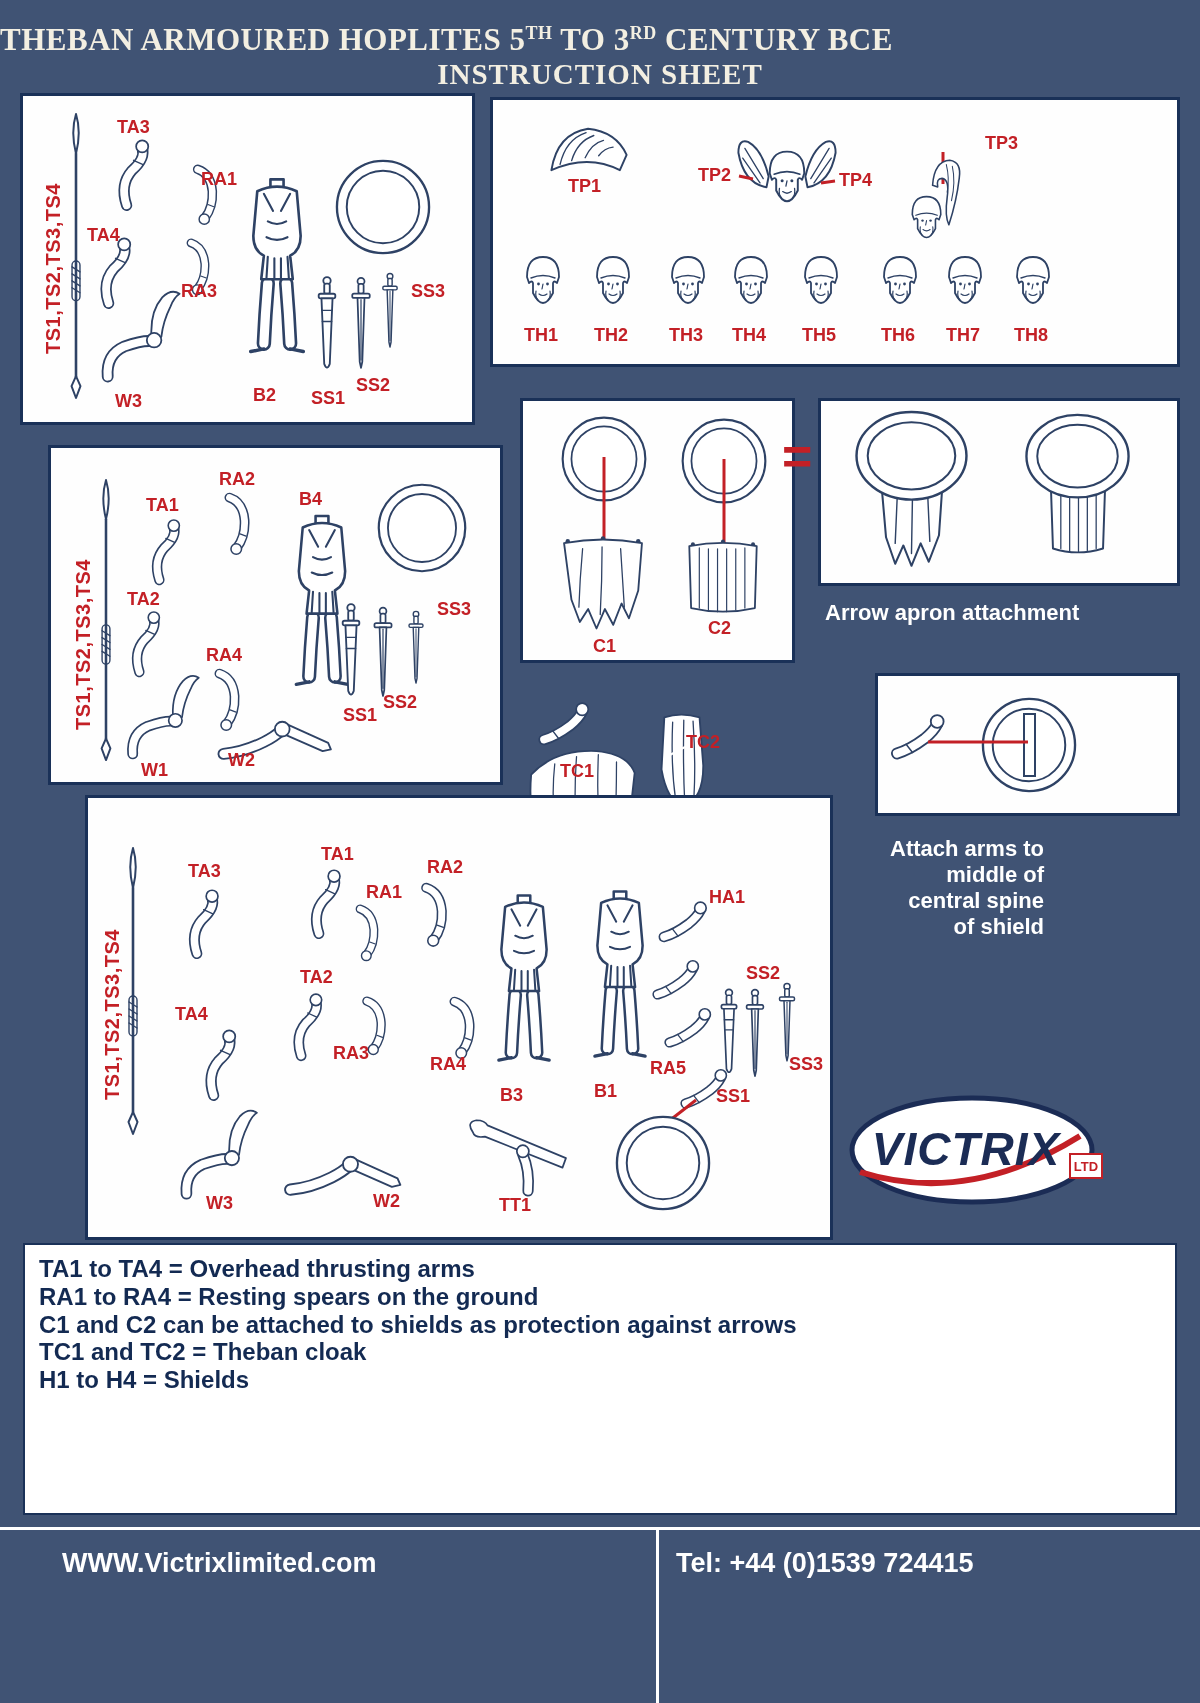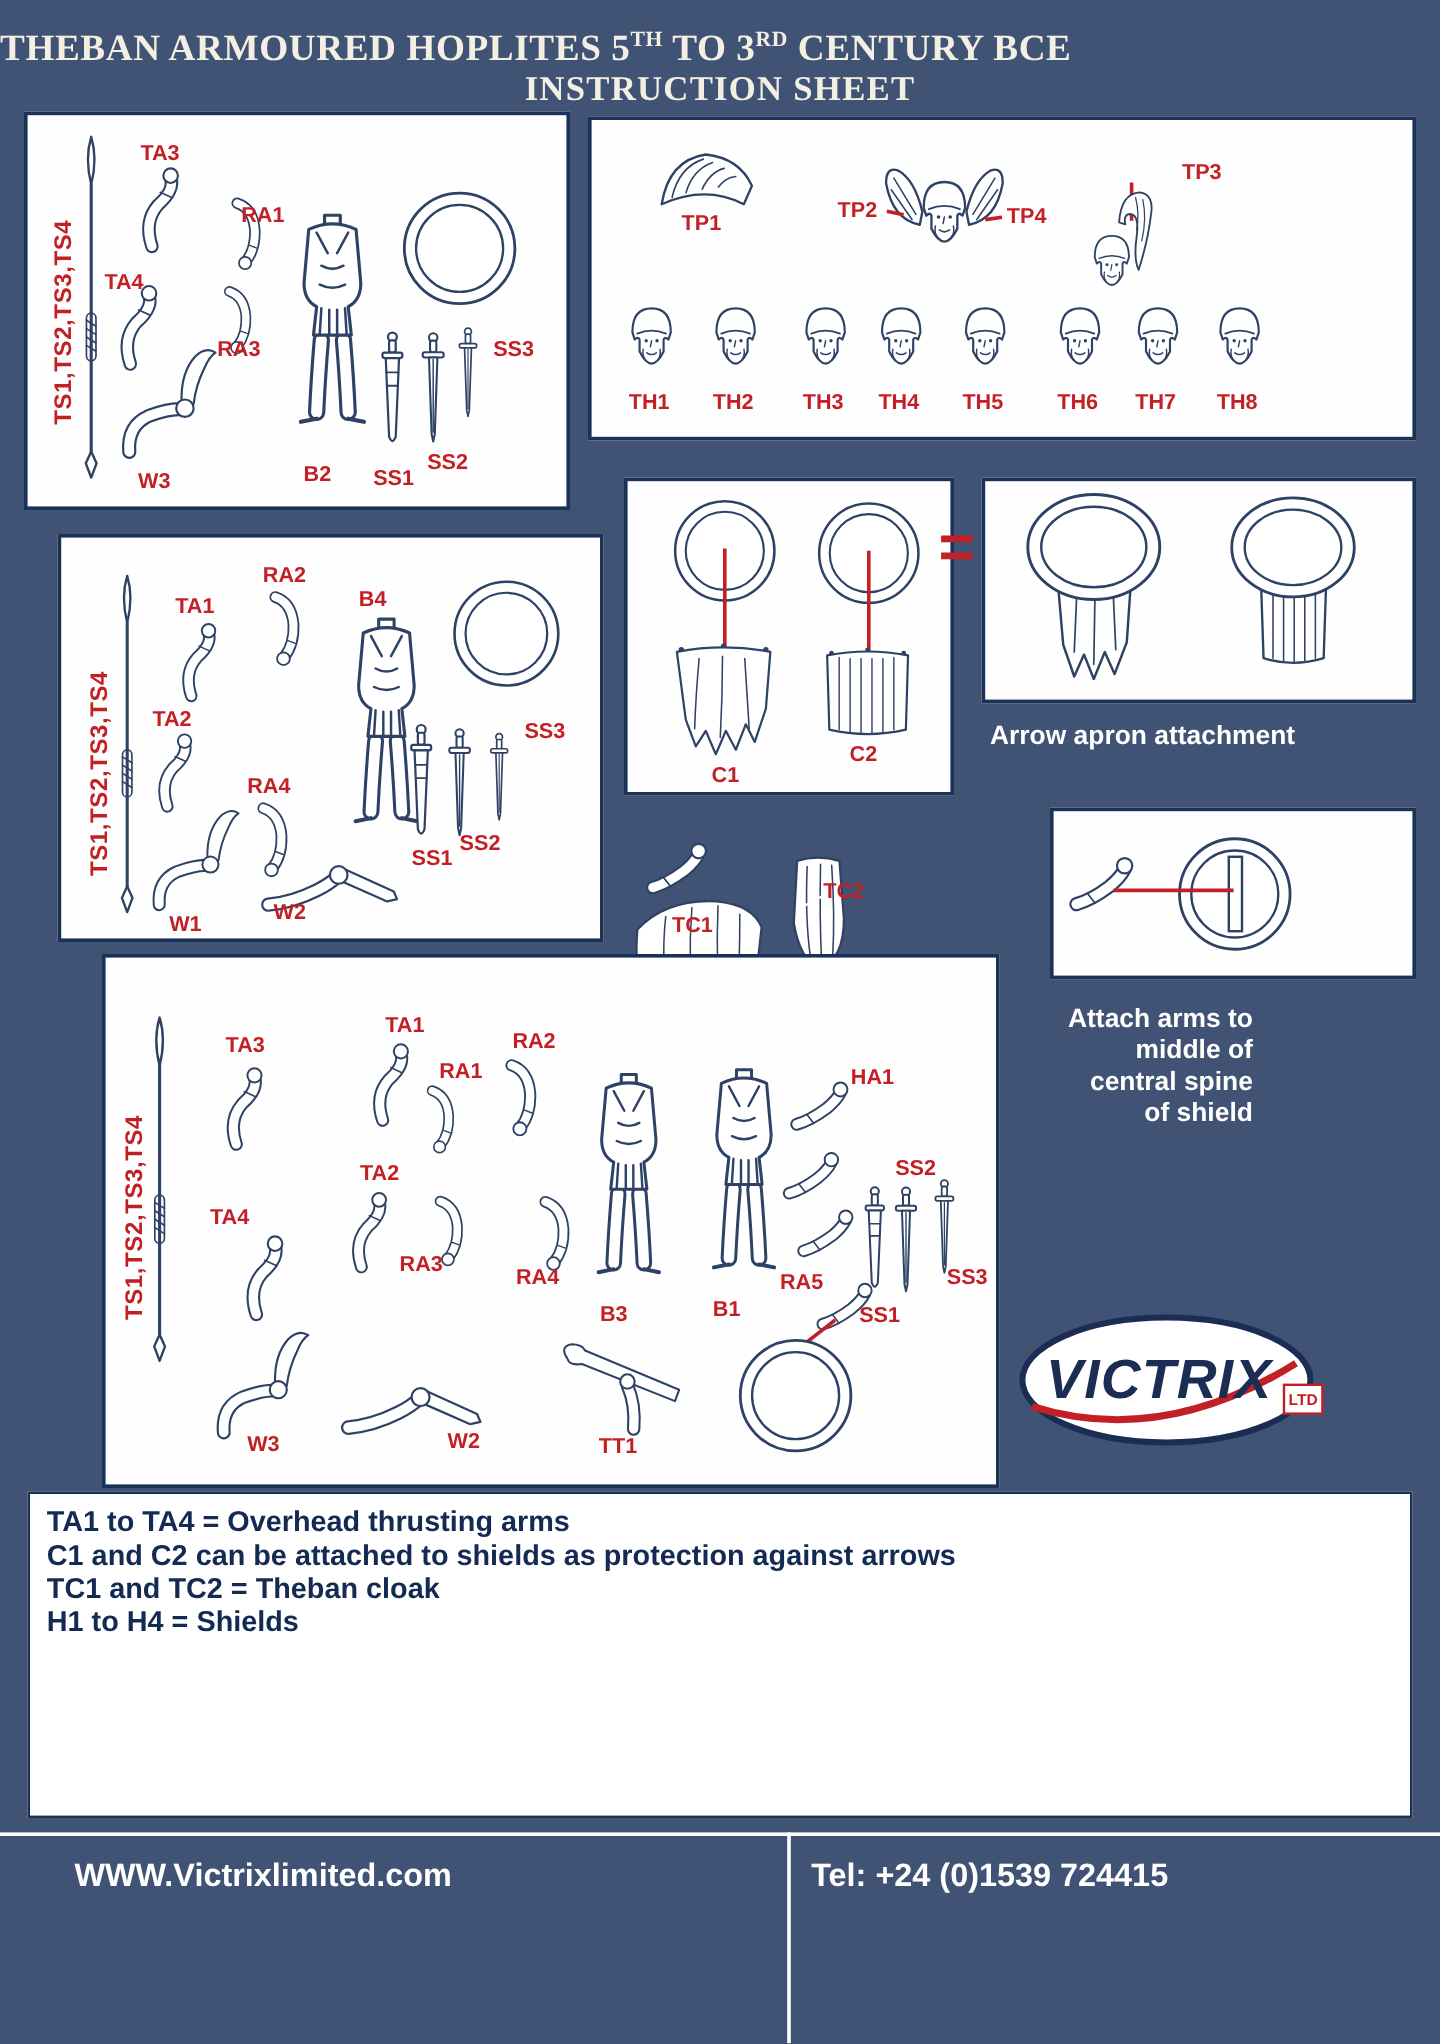--- a/index.html
+++ b/index.html
@@ -419,23 +419,24 @@
   <svg class="logo-svg" style="left:848px;top:1092px" width="258" height="116" viewBox="0 0 258 116">
     <ellipse cx="124" cy="58" rx="120" ry="52" fill="#ffffff" stroke="#1b2c55" stroke-width="5"></ellipse>
     <path d="M12,80 Q120,114 232,44" fill="none" stroke="#c32026" stroke-width="6"></path>
     <text x="118" y="73" text-anchor="middle" font-size="46" font-style="italic" font-weight="bold" fill="#1b2c55" style="font-family:'Liberation Sans',sans-serif;letter-spacing:1px">VICTRIX</text>
     <rect x="222" y="62" width="32" height="24" fill="#ffffff" stroke="#c32026" stroke-width="2"></rect>
     <text x="238" y="79" text-anchor="middle" font-size="13" font-weight="bold" fill="#c32026" style="font-family:'Liberation Sans',sans-serif">LTD</text>
   </svg>
 
   <section class="legend">
     <div class="line">TA1 to TA4 = Overhead thrusting arms</div>
+    <div class="line">RA1 to RA4 = Resting spears on the ground</div>
     <div class="line">C1 and C2 can be attached to shields as protection against arrows</div>
     <div class="line">TC1 and TC2 = Theban cloak</div>
     <div class="line">H1 to H4 = Shields</div>
   </section>
 
   <div class="footer-rule"></div>
   <div class="footer-vrule"></div>
   <div class="footer-text" style="left:62px;top:1548px">WWW.Victrixlimited.com</div>
-  <div class="footer-text" style="left:676px;top:1548px">Tel: +24 (0)1539 724415</div>
+  <div class="footer-text" style="left:676px;top:1548px">Tel: +44 (0)1539 724415</div>
 
 </div>
 
 </body></html>

